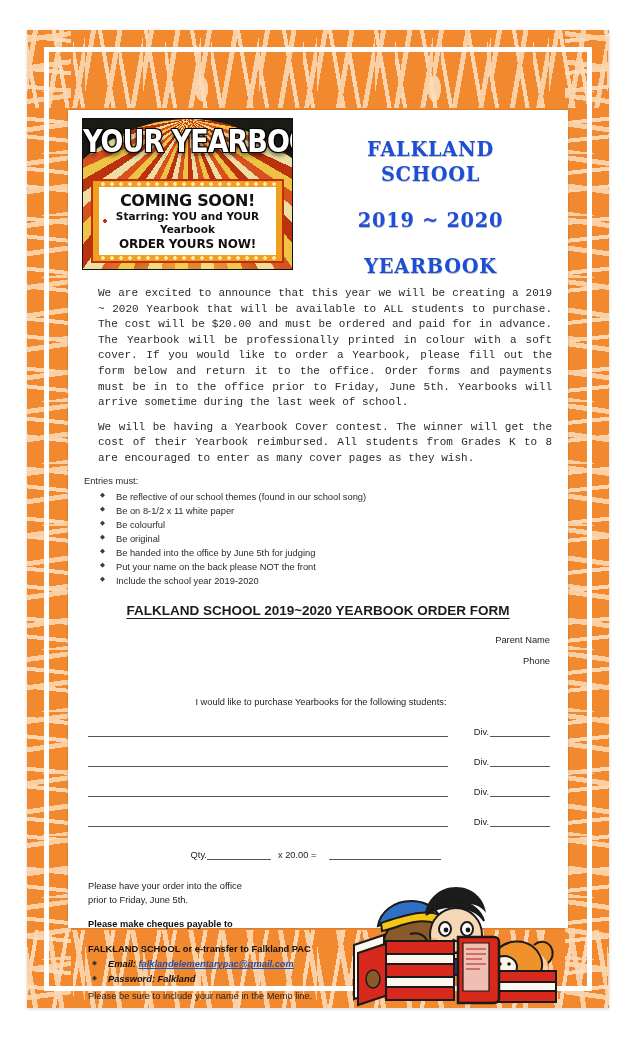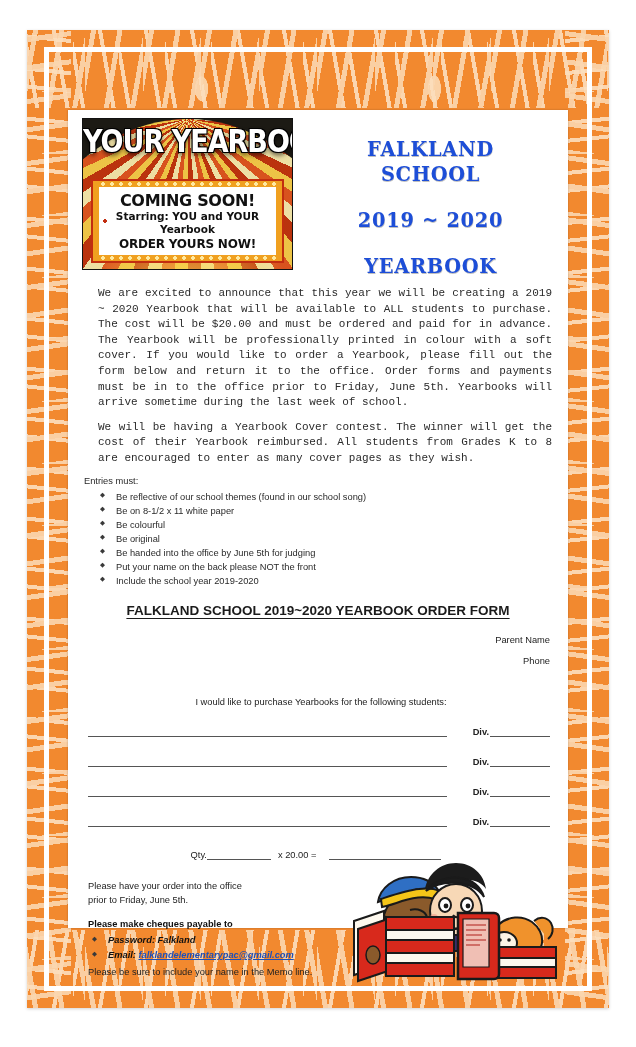--- a/index.html
+++ b/index.html
@@ -226,21 +226,21 @@
   .rule { border-bottom: 1px solid #555; flex: 1 1 auto; height: 11px; }
 
   .parent-row { margin: 0 4px 0 6px; flex-direction: column; }
   .parent-row .rule.name { max-width: 222px; }
   .parent-row .phone-lbl { margin-left: 16px; }
 
   .purchase-line { font-size: 9.3px; color: #222; margin: 20px 0 0 6px; text-align: center; }
 
   .student-row { margin: 19px 4px 0 6px; gap: 0; }
   .student-row .rule.student { flex: 1 1 auto; }
-  .student-row .div-lbl { margin-left: 26px; font-weight: bold; }
+  .student-row .div-lbl { margin-left: 26px; }
   .student-row .rule.div { flex: 0 0 60px; margin-left: 1px; }
 
   .qty-row { margin: 22px 4px 0 0; justify-content: center; }
   .qty-row .rule.qty { flex: 0 0 64px; }
   .qty-row .mid { margin: 0 7px; }
   .qty-row .rule.total { flex: 0 0 112px; margin-left: 6px; }
 
   
   .footer { position: relative; margin: 20px 0 0 6px; }
   .footer .note { font-size: 9.3px; line-height: 1.5; color: #222; }
@@ -364,26 +364,27 @@
       <span class="rule qty"></span>
       <span class="lbl mid">x  20.00  =</span>
       <span class="rule total"></span>
     </div>
 
     <div class="footer">
       <div class="note">Please have your order into the office</div>
       <div class="note">prior to Friday, June 5th.</div>
 
       <div class="pay">Please make cheques payable to</div>
+      <div class="pay">FALKLAND SCHOOL or e-transfer to Falkland PAC</div>
 
       <ul class="pay-list">
-        <li>Password: Falkland</li>
         <li>
           <span>Email: </span><span class="email-link">falklandelementarypac@gmail.com</span>
         </li>
+        <li>Password: Falkland</li>
       </ul>
 
       <div class="memo">Please be sure to include your name in the Memo line.</div>
 
       <div class="clipart">
         <svg viewBox="0 0 212 128" xmlns="http://www.w3.org/2000/svg">
 
           <g>
             <path d="M150 70c10-9 24-10 34-3 7 5 11 13 10 21-1 7-7 11-14 11h-30c-6 0-10-4-10-10 0-8 4-14 10-19z" fill="#f0922c" stroke="#1a1a1a" stroke-width="2"></path>
             <path d="M186 66c6-5 13-4 17 2 3 5 2 12-3 16" fill="#f0922c" stroke="#1a1a1a" stroke-width="2"></path>

